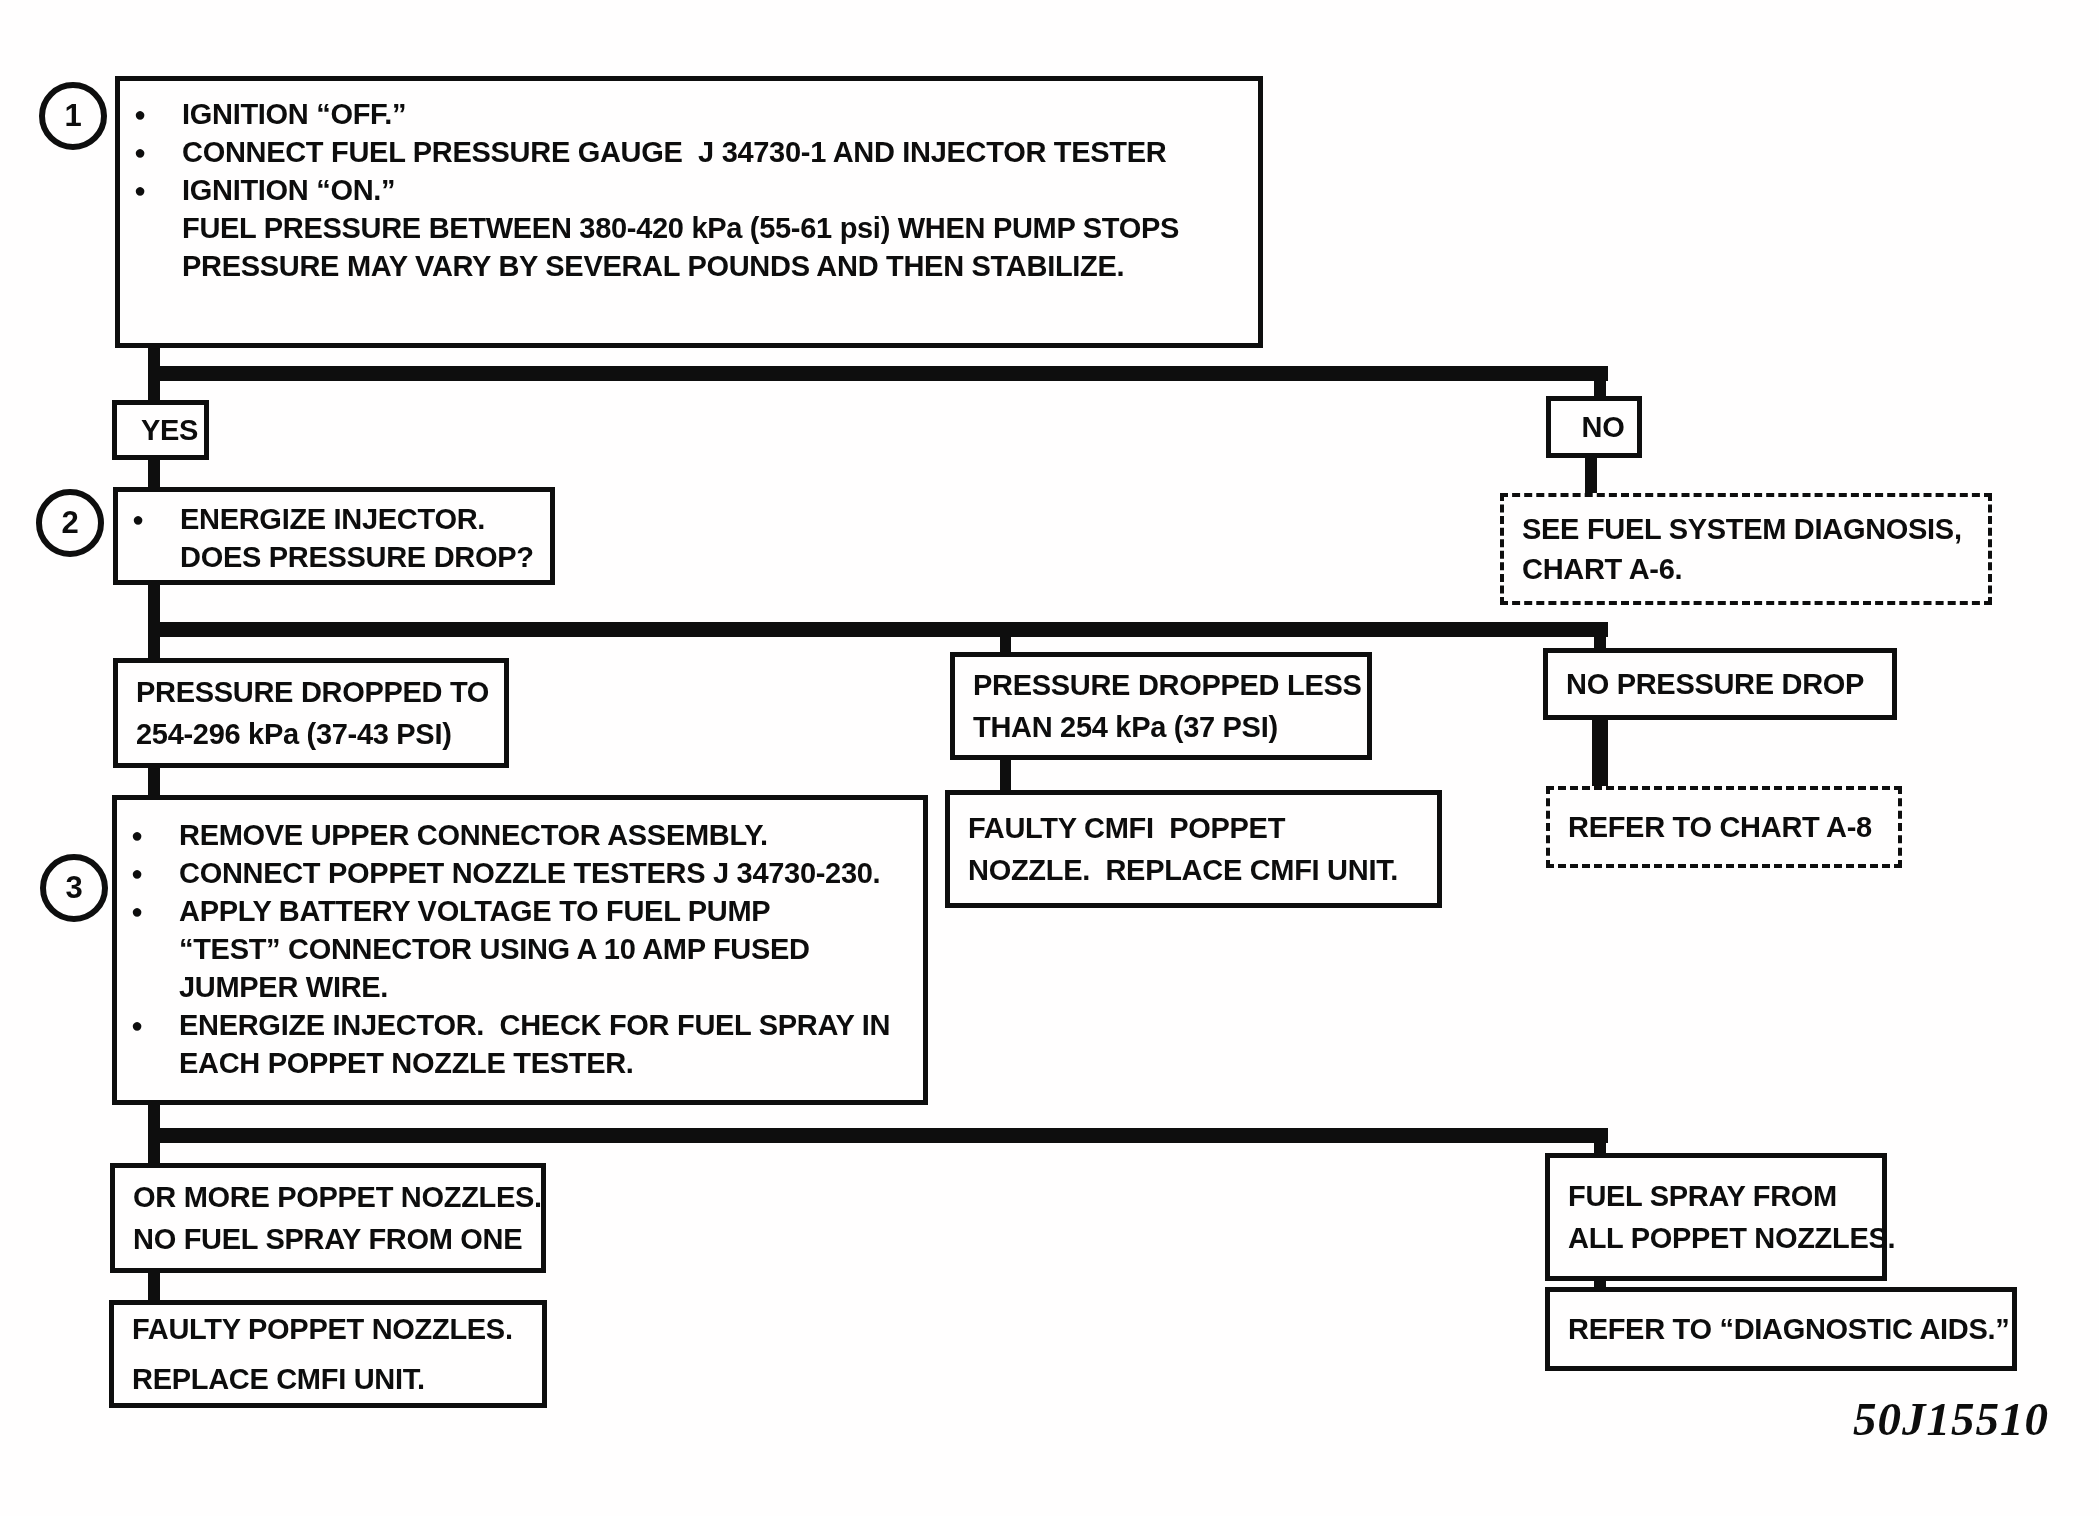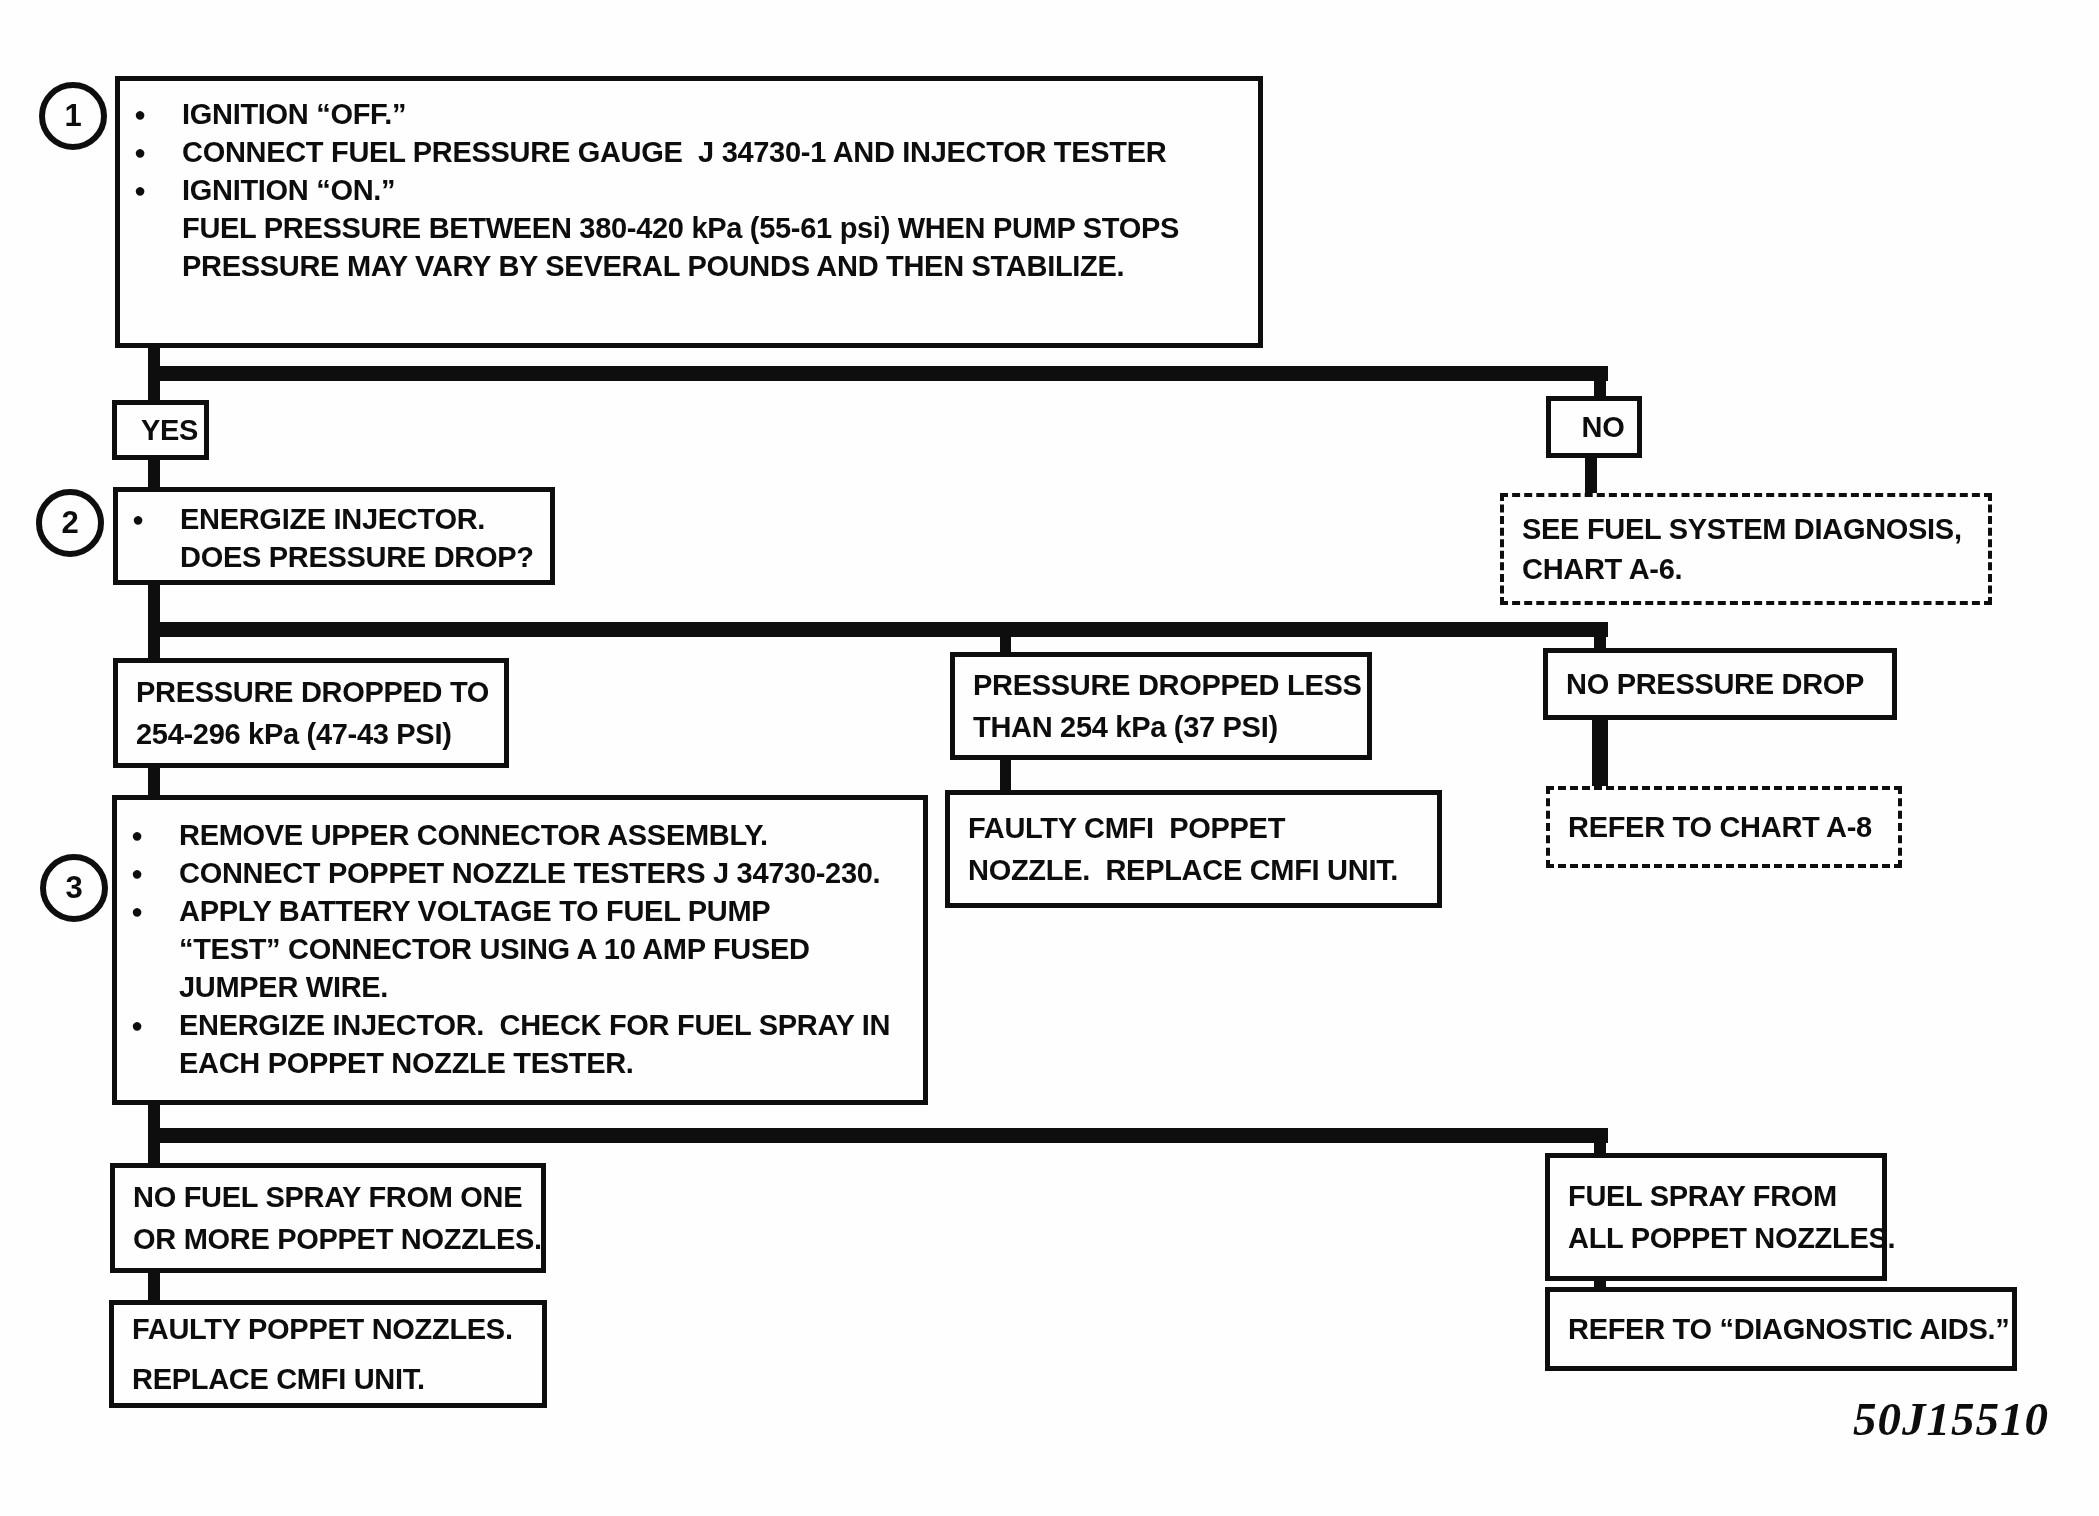--- a/index.html
+++ b/index.html
@@ -87,21 +87,21 @@
     <div class="line cont"><span>DOES PRESSURE DROP?</span></div>
   </div>
 
   <div class="box dashedbox resbox" style="left:1500px;top:493px;width:492px;height:112px;line-height:40px;">
     <div class="line">SEE FUEL SYSTEM DIAGNOSIS,</div>
     <div class="line">CHART A-6.</div>
   </div>
 
   <div class="box resbox" style="left:113px;top:658px;width:396px;height:110px;">
     <div class="line">PRESSURE DROPPED TO</div>
-    <div class="line">254-296 kPa (47-43 PSI)</div>
+    <div class="line">254-296 kPa (37-43 PSI)</div>
   </div>
   <div class="box resbox" style="left:950px;top:652px;width:422px;height:108px;">
     <div class="line">PRESSURE DROPPED LESS</div>
     <div class="line">THAN 254 kPa (37 PSI)</div>
   </div>
   <div class="box resbox" style="left:1543px;top:648px;width:354px;height:72px;">
     <div class="line">NO PRESSURE DROP</div>
   </div>
 
   <div class="circle" style="left:40px;top:854px;">
@@ -120,22 +120,22 @@
   <div class="box resbox" style="left:945px;top:790px;width:497px;height:118px;">
     <div class="line">FAULTY CMFI  POPPET</div>
     <div class="line">NOZZLE.  REPLACE CMFI UNIT.</div>
   </div>
 
   <div class="box dashedbox resbox" style="left:1546px;top:786px;width:356px;height:82px;">
     <div class="line">REFER TO CHART A-8</div>
   </div>
 
   <div class="box resbox" style="left:110px;top:1163px;width:436px;height:110px;">
+    <div class="line">OR MORE POPPET NOZZLES.</div>
     <div class="line">NO FUEL SPRAY FROM ONE</div>
-    <div class="line">OR MORE POPPET NOZZLES.</div>
   </div>
   <div class="box resbox" style="left:1545px;top:1153px;width:342px;height:128px;">
     <div class="line">FUEL SPRAY FROM</div>
     <div class="line">ALL POPPET NOZZLES.</div>
   </div>
 
   <div class="box resbox" style="left:109px;top:1300px;width:438px;height:108px;gap:8px;">
     <div class="line">FAULTY POPPET NOZZLES.</div>
     <div class="line">REPLACE CMFI UNIT.</div>
   </div>

